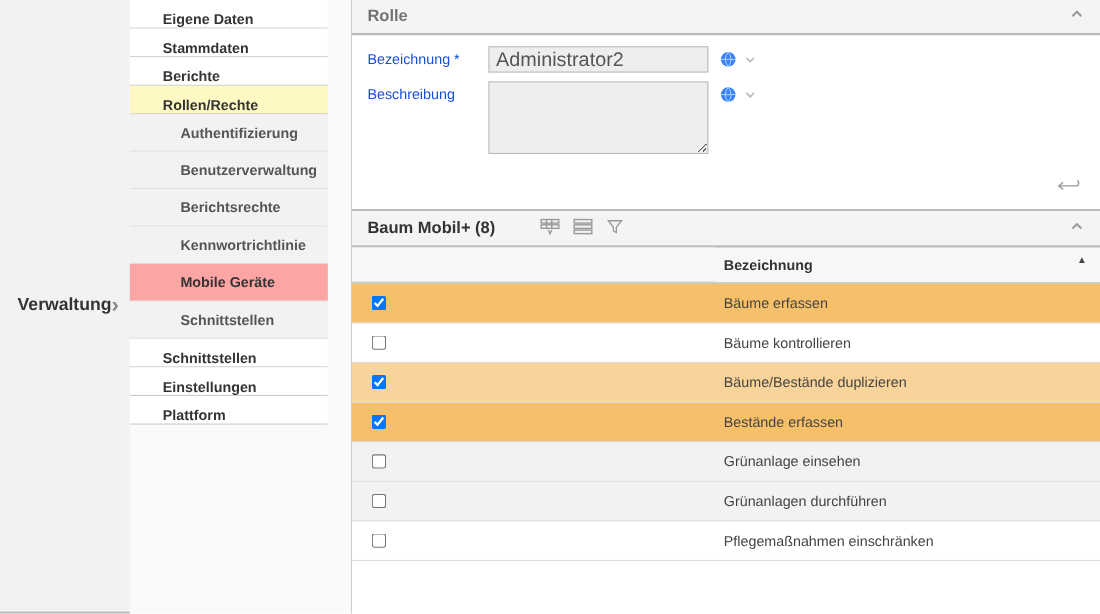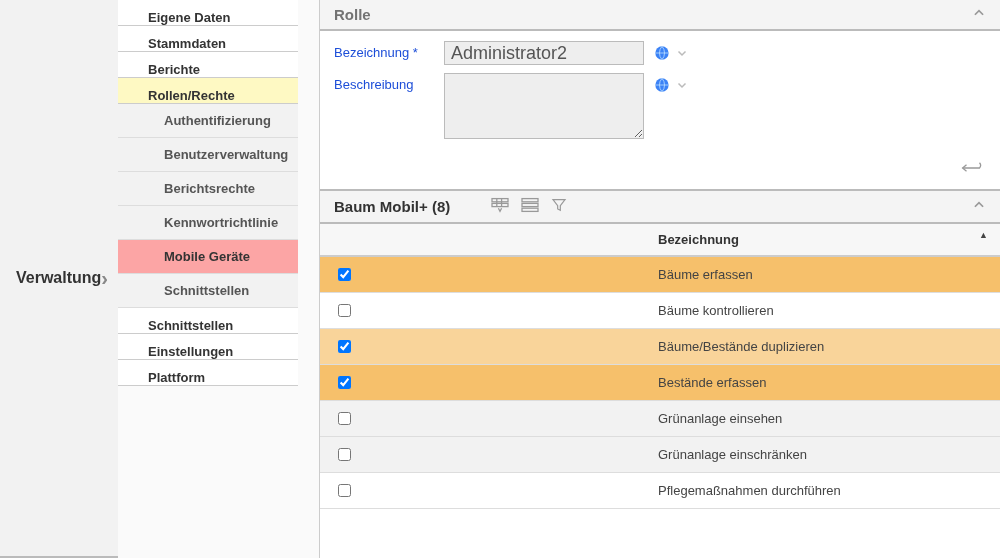--- a/index.html
+++ b/index.html
@@ -205,22 +205,22 @@
           <tr class="checked">
             <td class="cb"><input type="checkbox" checked="" style=""></td>
             <td>Bestände erfassen</td>
           </tr>
           <tr class="unchecked alt">
             <td class="cb"><input type="checkbox" style=""></td>
             <td>Grünanlage einsehen</td>
           </tr>
           <tr class="unchecked alt">
             <td class="cb"><input type="checkbox" style=""></td>
-            <td>Grünanlage einschränken</td>
+            <td>Grünanlagen durchführen</td>
           </tr>
           <tr class="unchecked">
             <td class="cb"><input type="checkbox" style=""></td>
-            <td>Pflegemaßnahmen durchführen</td>
+            <td>Pflegemaßnahmen einschränken</td>
           </tr>
         </tbody>
     </table>
   </div>
 </div>
 
 </body></html>

